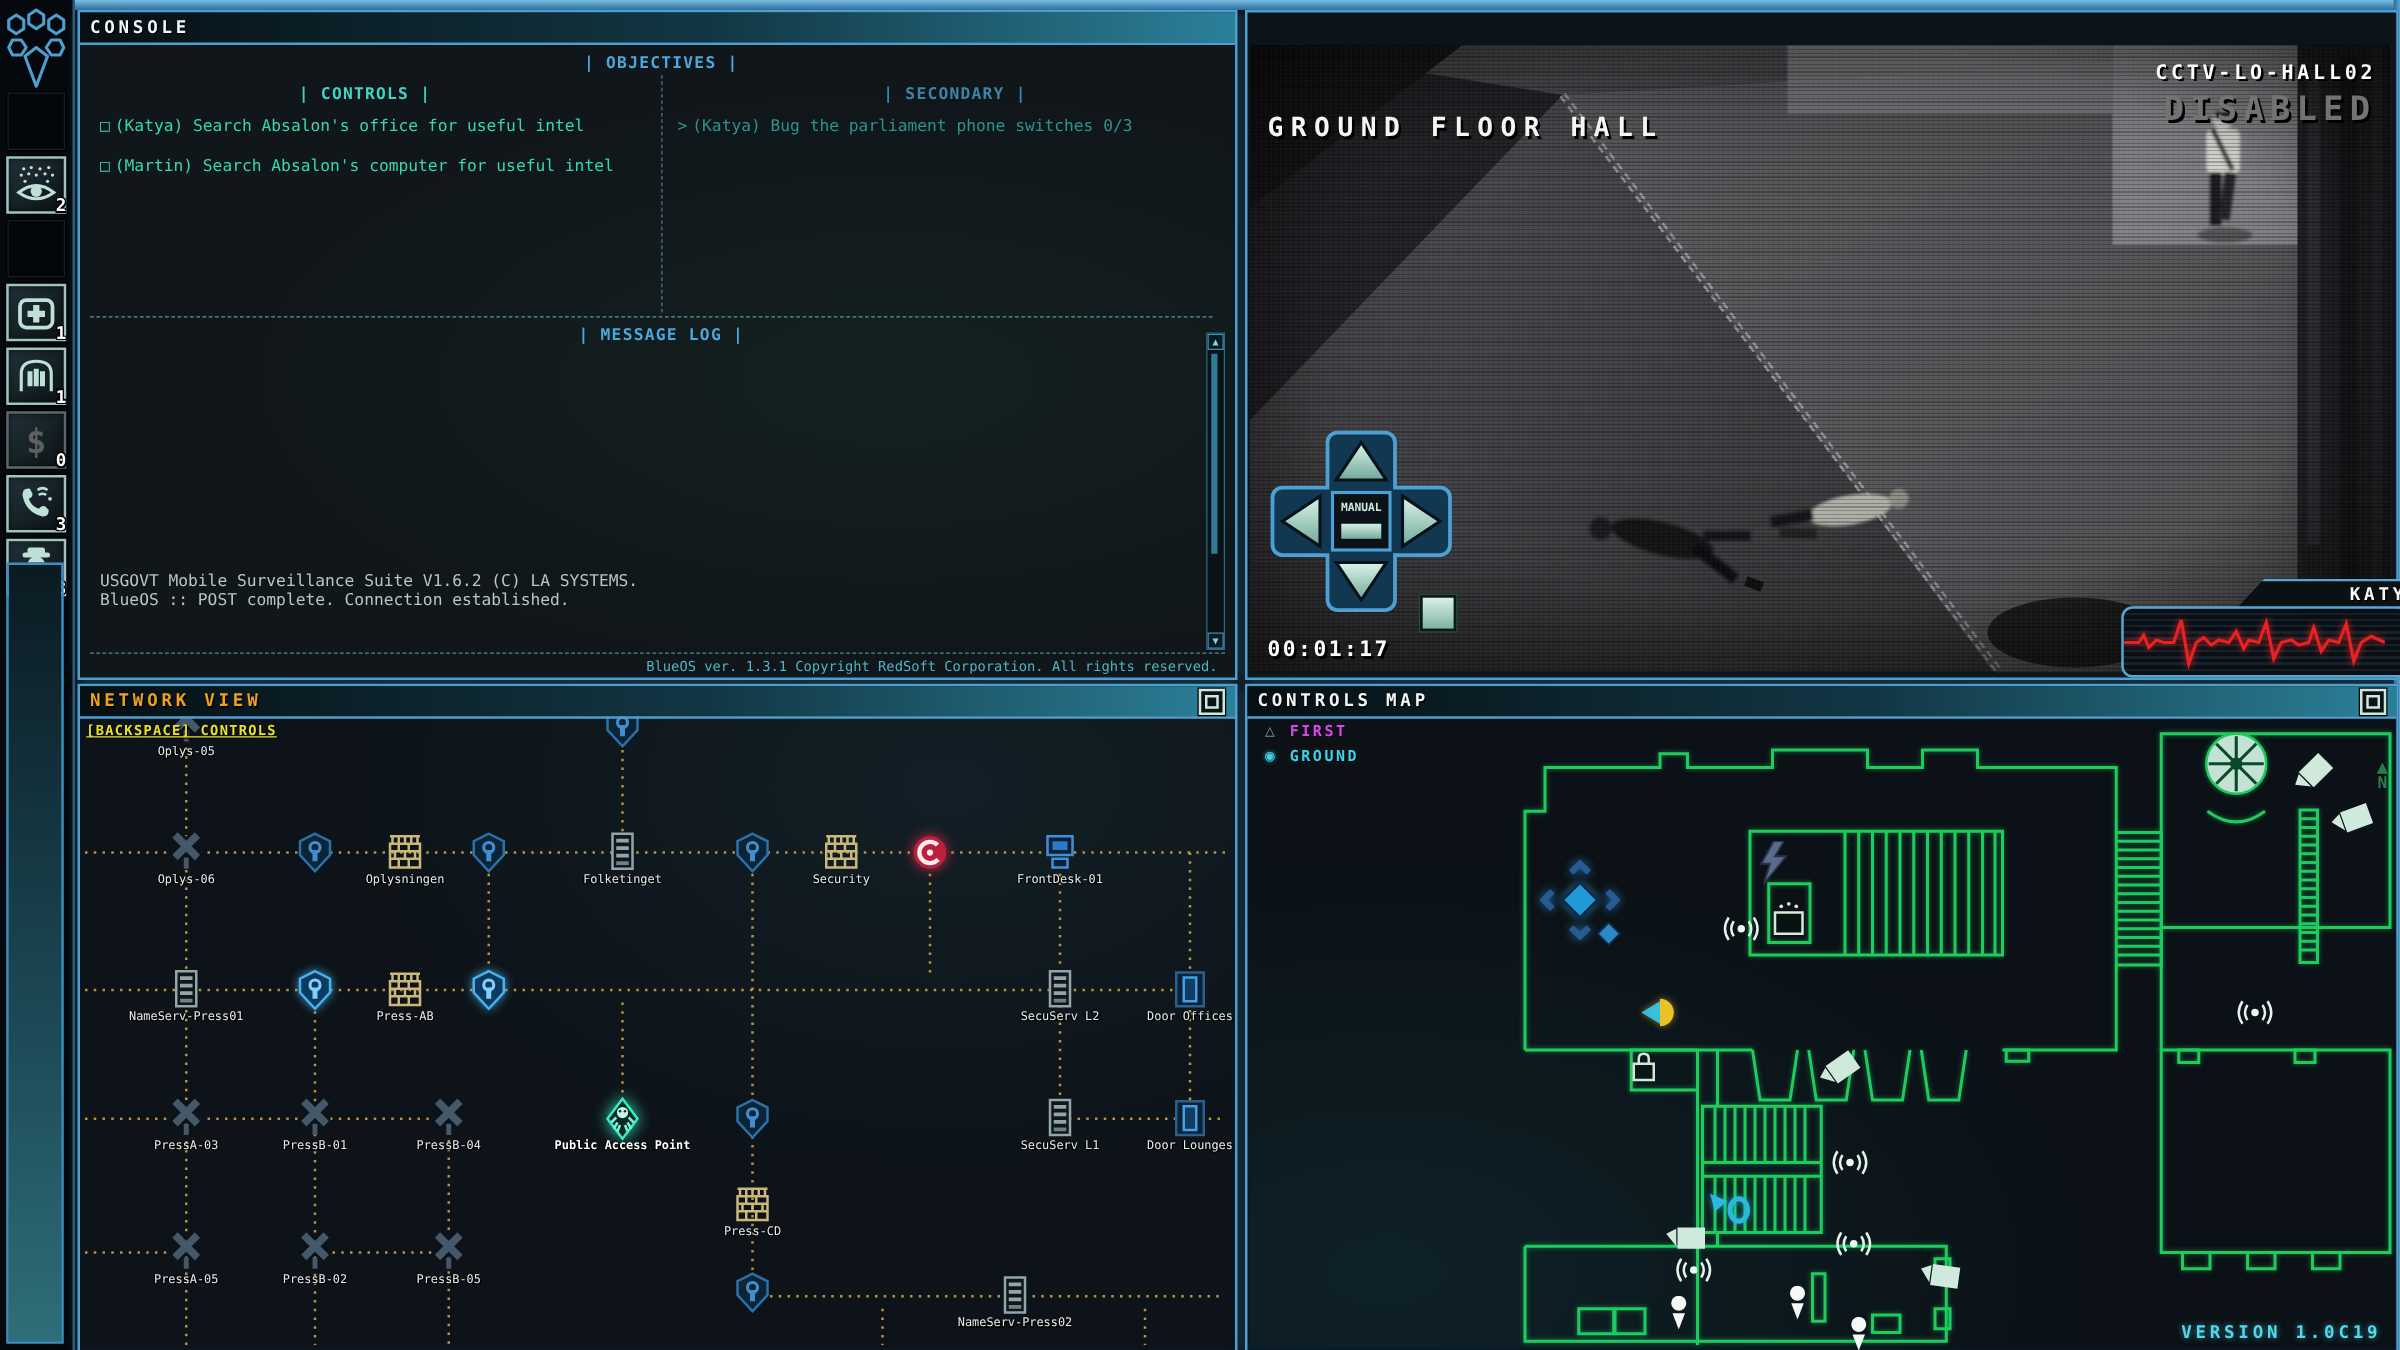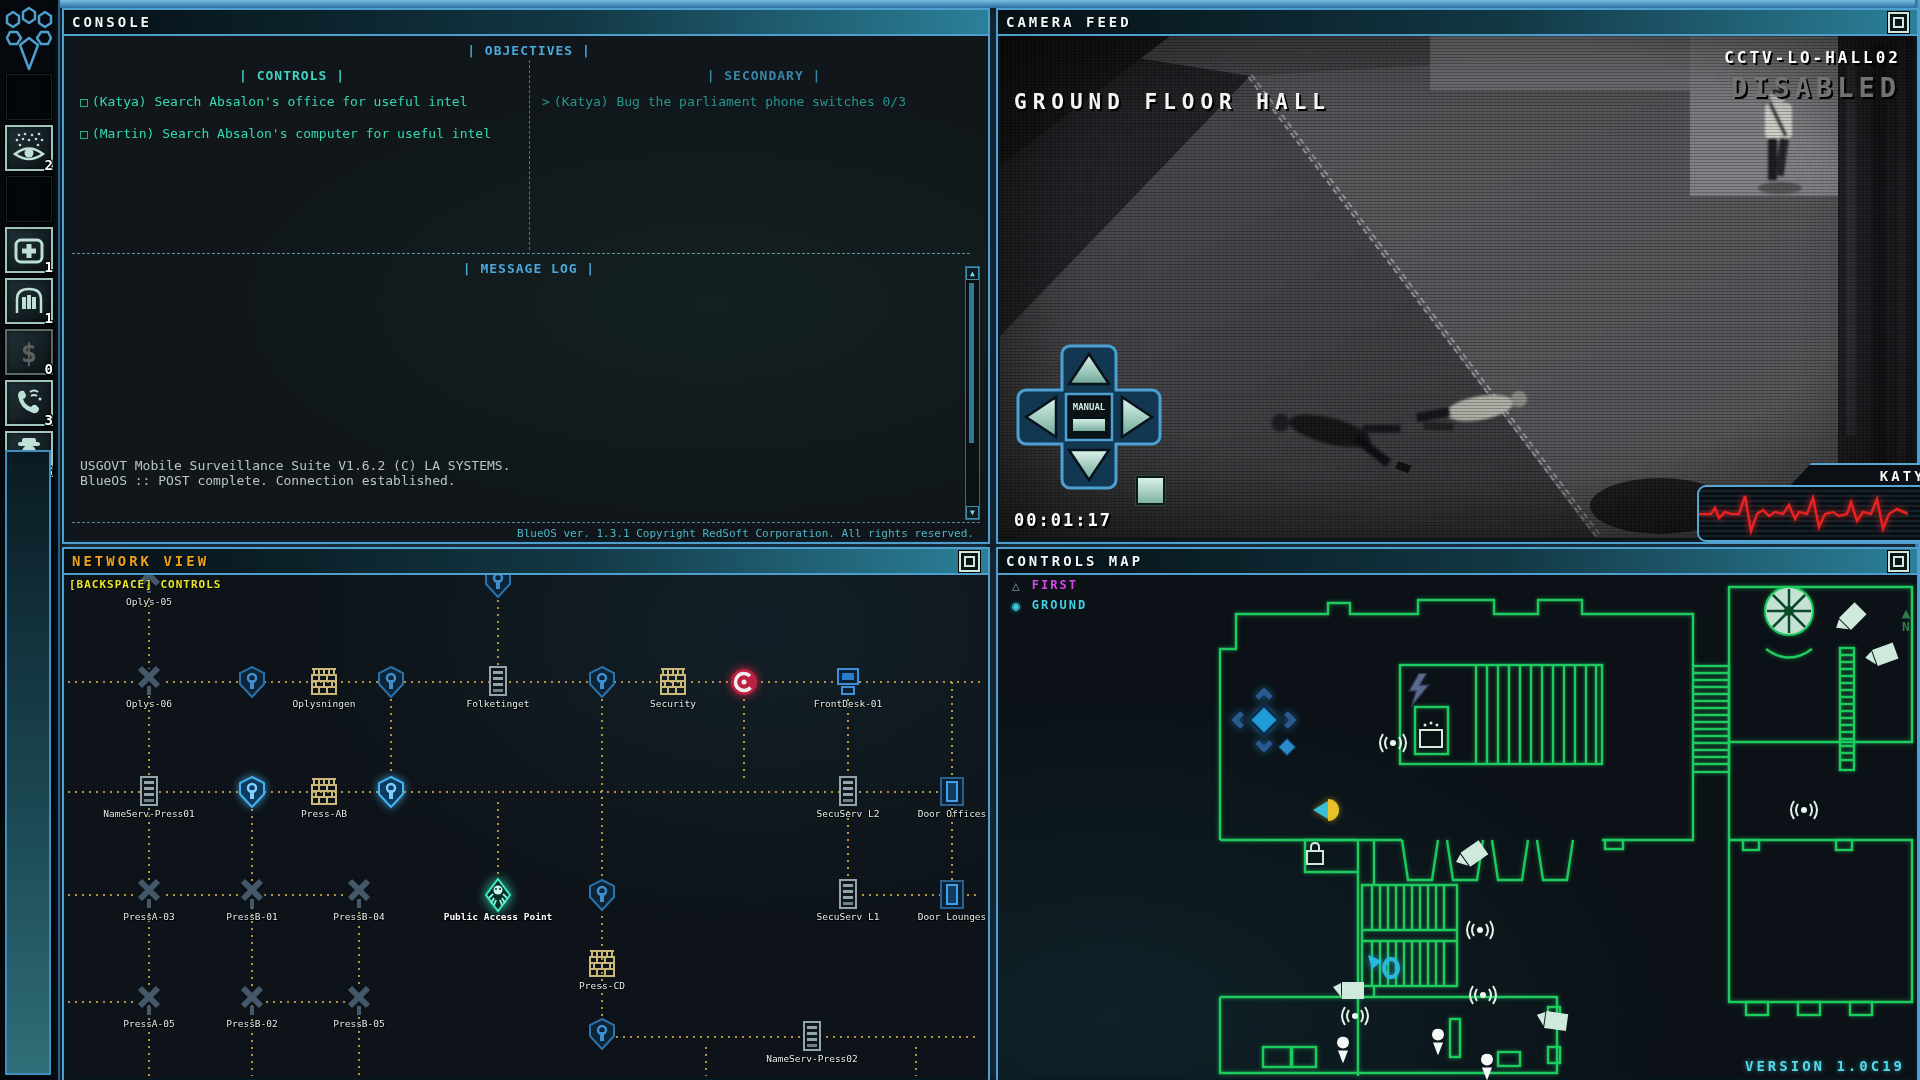--- a/index.html
+++ b/index.html
@@ -87,21 +87,21 @@
     clip-path:polygon(14% 0,100% 0,100% 100%,0 100%);display:flex;align-items:center;justify-content:flex-end;
     padding-right:10px;box-sizing:border-box;}
   #agent-name{font:bold 14px "DejaVu Sans Mono",monospace;letter-spacing:3px;color:#f6f8f6;
     text-shadow:1px 1px 0 #000;}
   #ekg-box{position:absolute;left:0;right:0;top:22px;bottom:0;border:2px solid #57a7d4;border-radius:9px;
     background:repeating-linear-gradient(0deg,#0a0f13 0 3px,#15222c 3px 5px);overflow:hidden;}
   
   #network-panel{left:62px;top:547px;width:924px;height:531px;
     background:radial-gradient(ellipse at 75% 15%,rgba(25,45,55,.45),transparent 50%),#0d1318;}
   #net-hint{position:absolute;left:5px;top:29px;font:bold 11px "DejaVu Sans Mono",monospace;
-    letter-spacing:1px;color:#e8e42a;z-index:12;text-shadow:1px 1px 0 #000;}
+    letter-spacing:1px;color:#e8e42a;z-index:12;text-shadow:1px 1px 0 #000;text-decoration:underline;}
   #net-canvas{position:absolute;left:0;top:0;right:0;bottom:0;overflow:hidden;}
   #net-edges{position:absolute;left:0;top:0;}
   #net-edges line{stroke:#c9a23f;stroke-width:2;stroke-dasharray:2 5;opacity:.9;}
   .net-node{position:absolute;width:40px;height:36px;cursor:pointer;}
   .net-node .nicon{position:absolute;left:50%;top:50%;transform:translate(-50%,-50%);line-height:0;}
   .net-node .nlabel{position:absolute;left:50%;top:34px;transform:translateX(-50%);
     font:9.5px "DejaVu Sans Mono",monospace;color:#e4ecea;white-space:nowrap;
     text-shadow:1px 1px 0 #000,-1px 1px 0 #000;}
   .t-shieldB .nicon{filter:drop-shadow(0 0 4px rgba(70,180,240,.8));}
   .t-redcam .nicon{filter:drop-shadow(0 0 5px rgba(230,40,70,.9));}
@@ -250,26 +250,20 @@
     <div id="vscroll">
       <span class="varrow" style="top:0;">▲</span>
       <span id="vthumb"></span>
       <span class="varrow" style="bottom:0;">▼</span>
     </div>
     <div id="console-footer-sep"></div>
     <div id="console-footer">BlueOS ver. 1.3.1 Copyright RedSoft Corporation. All rights reserved.</div>
   </section>
 
   <section class="panel" id="camera-panel">
-    <header class="phead">
-      <span class="ptitle">CAMERA FEED</span>
-      <span class="winbtn">
-          <span class="winbtn-in"></span>
-        </span>
-    </header>
     <svg id="cam-scene" viewBox="0 0 913 502" preserveAspectRatio="none">
       <defs>
         <linearGradient id="gfloor" x1="0" y1="0" x2="1" y2="1">
           <stop offset="0" stop-color="#4e4e52"></stop>
             <stop offset="1" stop-color="#313134"></stop>
         </linearGradient>
         <radialGradient id="vign" cx="0.5" cy="0.45" r="0.75">
           <stop offset="0.6" stop-color="rgba(0,0,0,0)"></stop>
             <stop offset="1" stop-color="rgba(0,0,0,0.5)"></stop>
         </radialGradient>

